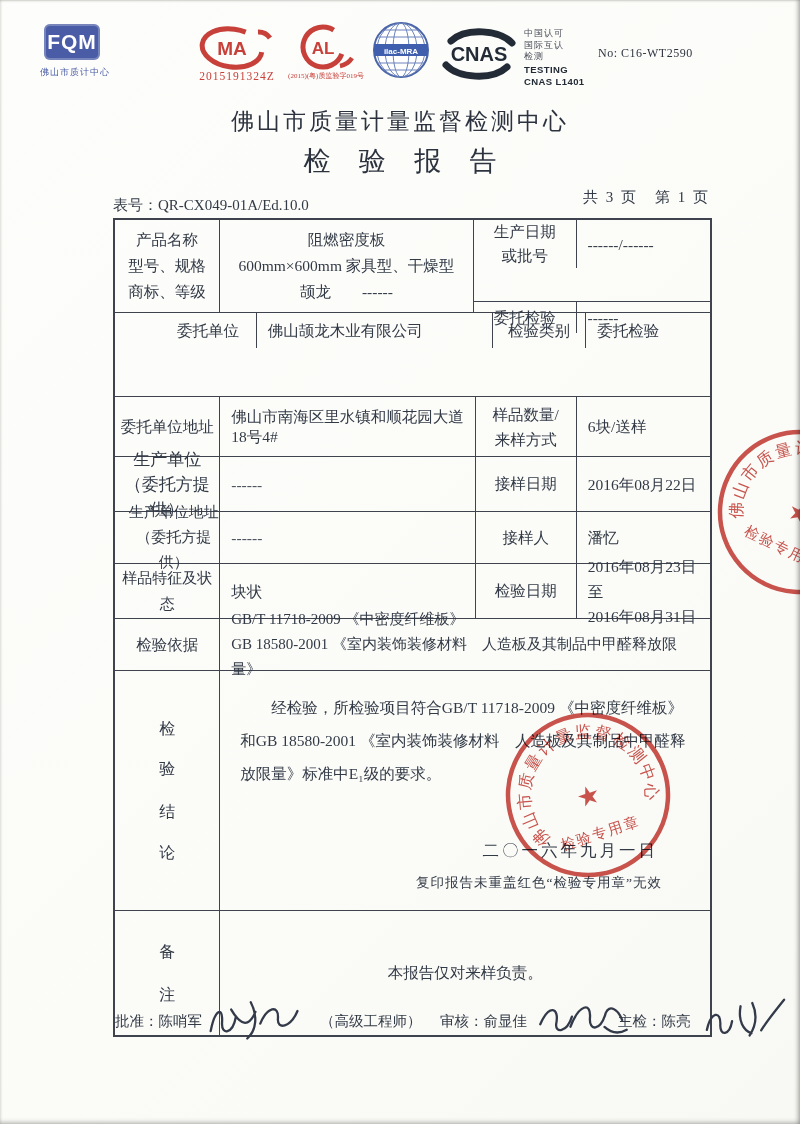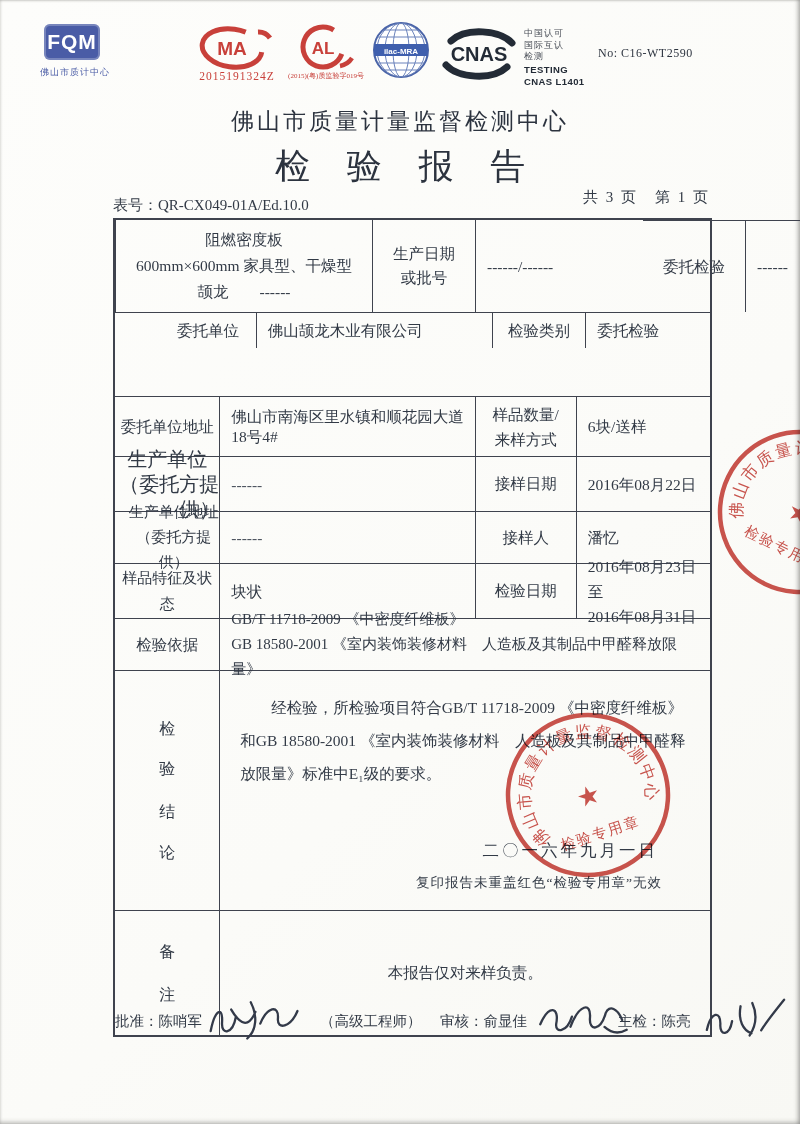--- a/index.html
+++ b/index.html
@@ -24,38 +24,38 @@
     color:#4a5ca6; font-size:9px; letter-spacing:1px; }
   .logo-cap-red { position:absolute; text-align:center; color:#c8403a; }
   .cnas-txt { position:absolute; left:524px; top:28px; line-height:11.5px; }
   .cnas-cn { font-size:9px; color:#4a4f58; letter-spacing:1px;}
   .cnas-en { font:700 9.5px "Liberation Sans",sans-serif; color:#232b36; letter-spacing:.4px; margin-top:1px;}
   .report-no { position:absolute; left:598px; top:46px; font-size:12px; color:#2e3540; letter-spacing:.5px;}
   
   .org-title { position:absolute; top:106px; left:0; width:100%; text-align:center;
     font-size:23px; letter-spacing:3px; color:#2c333f; }
   .report-title { position:absolute; top:143px; left:0; width:100%; text-align:center;
-    font-size:35px; letter-spacing:1.05em; text-indent:1.05em; color:#2c333f; }
+    font-size:27px; letter-spacing:1.05em; text-indent:1.05em; color:#2c333f; }
   .meta-left  { position:absolute; top:196px; left:113px; font-size:15px; }
   .meta-right { position:absolute; top:188px; right:90px; font-size:15px; letter-spacing:2px;}
   
   .tbl { position:absolute; left:113px; top:218px; width:599px; border:2px solid #3f434e; z-index:2;}
   .trow { display:flex; border-top:1.5px solid #3f434e; }
   .trow.first { border-top:none; }
   .tc { border-left:1.5px solid #3f434e; display:flex; }
   .tc.nb { border-left:none; }
   .c1 { width:105px; } .c2 { width:257px; } .c3 { width:102px; } .c4 { width:135px; }
   .c34 { width:237px; } .c234 { width:494px; }
   .lab { align-items:center; justify-content:center; text-align:center;
     flex-direction:column; font-size:15.5px; line-height:26px; }
   .val { align-items:center; padding:3px 6px 3px 11px; font-size:15.5px; line-height:25px; }
   .col { flex-direction:column; justify-content:center; align-items:flex-start; }
   .h92{height:92px;} .h36{height:36px;padding-left:45px;} .h60{height:60px;margin-top:48px;} .h55{height:55px;}
   .h52{height:52px;} .h240{height:240px;} .h125{height:125px;}
-  .subwrap { flex-direction:row;gap:33px; }
+  .subwrap { flex-direction:column;gap:33px; }
   .subrow { display:flex; flex:1; }
   .subrow + .subrow { border-top:1.5px solid #3f434e; }
   .vert { writing-mode:vertical-lr; text-orientation:upright; letter-spacing:2.6em;
     font-size:16px; }
   .vert.short { letter-spacing:2.6em; }
   .concl { position:relative; flex-direction:column; align-items:stretch; padding:0; }
   .concl-p { padding:20px 18px 0 20px; text-indent:2em; font-size:15.5px; line-height:33px; }
   .concl-date { position:absolute; right:52px; bottom:48px; font-size:16.5px; letter-spacing:3px; }
   .concl-note { position:absolute; right:48px; bottom:18px; font-size:13.5px; letter-spacing:1px; }
   .remark-cell { align-items:center; justify-content:center; font-size:15.5px; }
@@ -131,20 +131,25 @@
   <div class="report-no">No: C16-WT2590</div>
 
   <div class="org-title">佛山市质量计量监督检测中心</div>
   <div class="report-title">检验报告</div>
   <div class="meta-left">表号：QR-CX049-01A/Ed.10.0</div>
   <div class="meta-right">共 3 页　第 1 页</div>
 
   <div class="tbl">
 
     <div class="trow first h92">
+      <div class="tc nb c1 lab">
+        <div>产品名称</div>
+        <div>型号、规格</div>
+        <div>商标、等级</div>
+      </div>
       <div class="tc c2 lab">
         <div>阻燃密度板</div>
         <div>600mm×600mm 家具型、干燥型</div>
         <div>颉龙　　------</div>
       </div>
       <div class="tc c34 subwrap">
         <div class="subrow" style="flex:1.45;">
           <div class="tc nb c3 lab" style="line-height:24px;">
             <div>生产日期</div>
             <div>或批号</div>
@@ -169,21 +174,21 @@
       <div class="tc nb c1 lab">委托单位地址</div>
       <div class="tc c2 val" style="line-height:20px;">佛山市南海区里水镇和顺花园大道18号4#</div>
       <div class="tc c3 lab" style="line-height:25px;">
         <div>样品数量/</div>
         <div>来样方式</div>
       </div>
       <div class="tc c4 val">6块/送样</div>
     </div>
 
     <div class="trow h55">
-      <div class="tc nb c1 lab" style="line-height:25px; font-size:20px;text-align:right;">
+      <div class="tc nb c1 lab" style="line-height:25px; font-size:17px;">
         <div>生产单位</div>
         <div>（委托方提供）</div>
       </div>
       <div class="tc c2 val" style="color:#4a515c;">------</div>
       <div class="tc c3 lab">接样日期</div>
       <div class="tc c4 val">2016年08月22日</div>
     </div>
 
     <div class="trow h52">
       <div class="tc nb c1 lab" style="line-height:25px; font-size:15px;padding-left:13px;">

